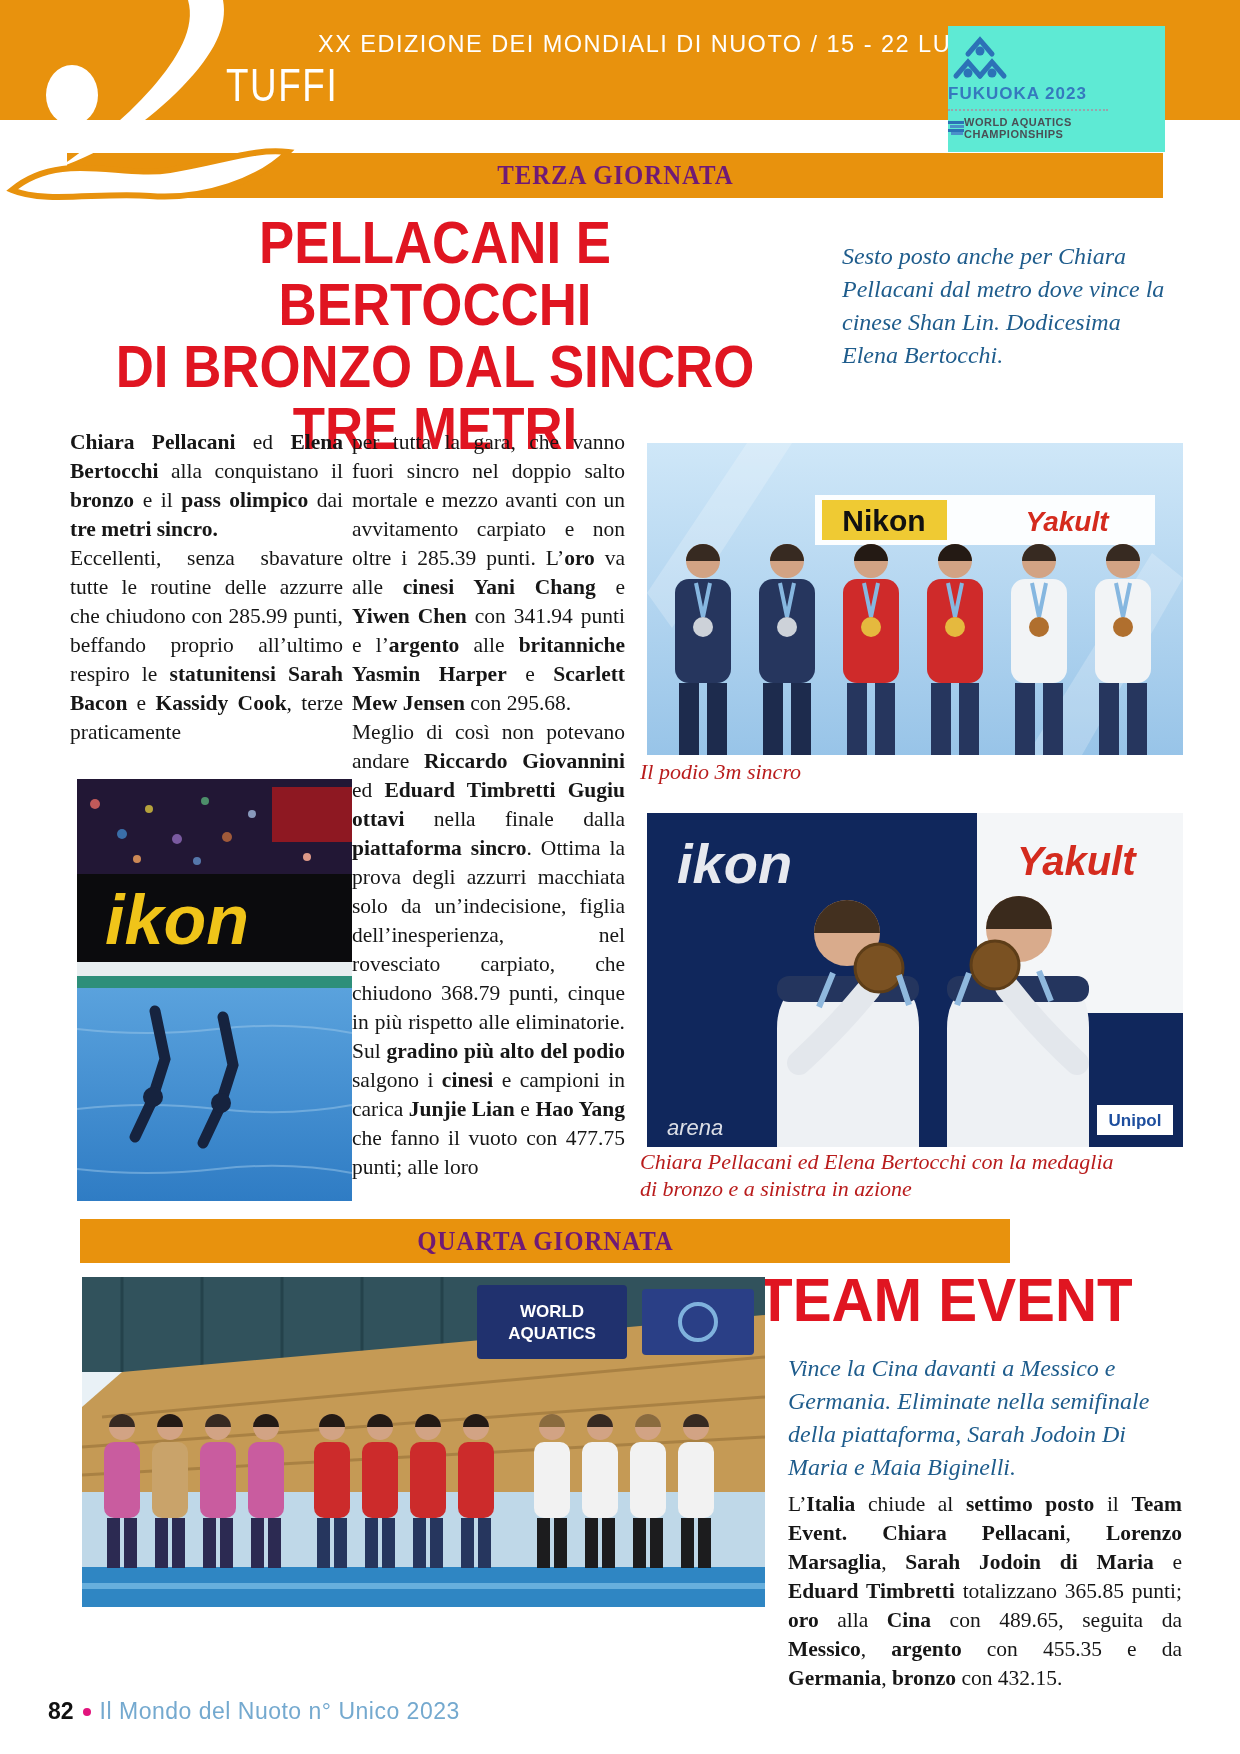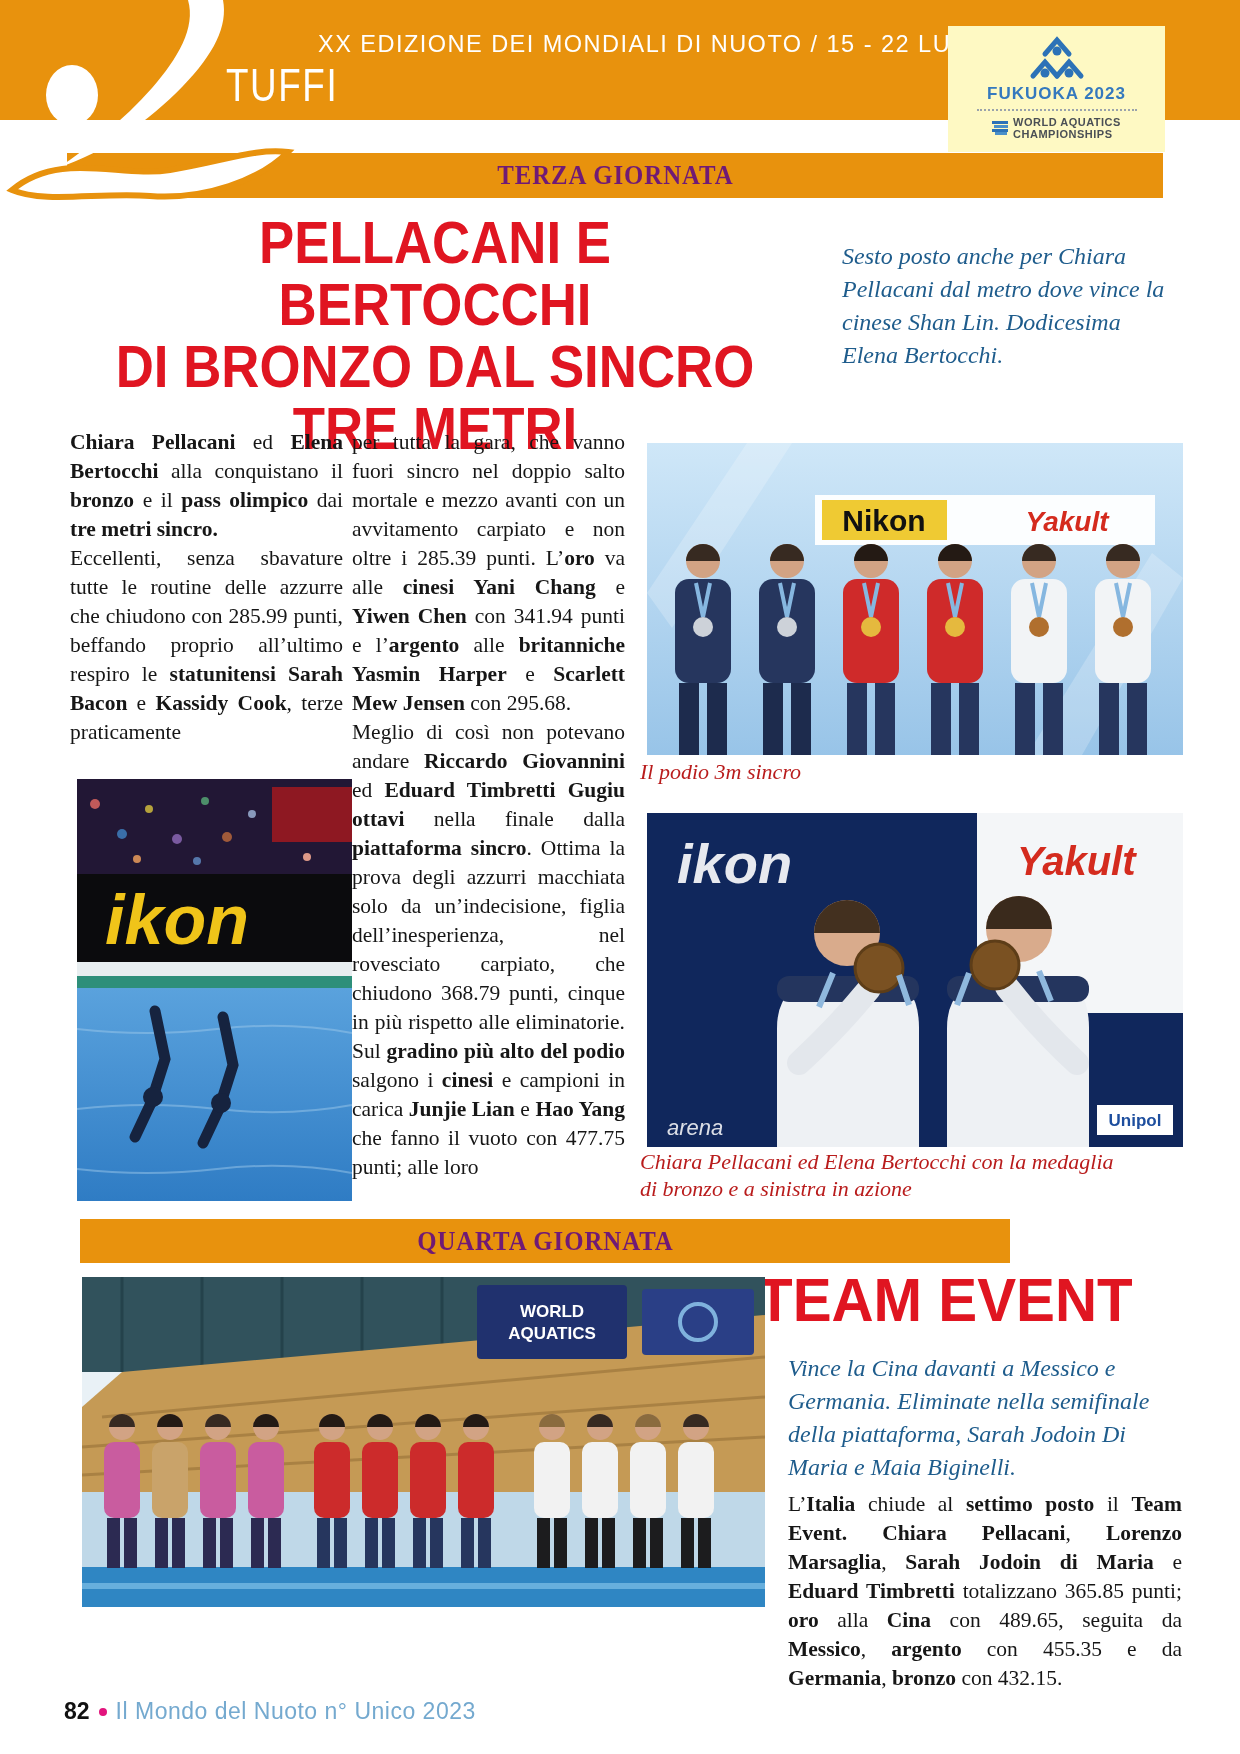--- a/index.html
+++ b/index.html
@@ -16,26 +16,26 @@
   .header-band{left:0;top:0;width:1240px;height:120px;background:var(--orange);}
   .kicker{left:318px;top:30px;color:#fff;font-family:"Liberation Sans",sans-serif;
           font-size:24px;letter-spacing:1.5px;white-space:nowrap;transform:scaleX(.98);transform-origin:left;}
   .tuffi{left:226px;top:62px;color:#fff;font-family:"Liberation Sans",sans-serif;
          font-size:46px;line-height:1;letter-spacing:2px;transform:scaleX(.8);transform-origin:left;}
   .loc-line{left:455px;top:72px;width:480px;text-align:center;color:#fff;white-space:nowrap;
             font-family:"Liberation Sans",sans-serif;font-weight:bold;}
   .loc-main{font-size:44px;letter-spacing:0;}
   .loc-sub{font-size:33px;margin-left:8px;}
   .diver-logo{left:0;top:0;width:300px;height:215px;z-index:6;}
-  .logo-box{left:948px;top:26px;width:217px;height:126px;background:#fef9c3;z-index:5;
-            display:flex;flex-direction:column;align-items:center;justify-content:flex-start;padding-top:8px;box-sizing:border-box;}
+  .logo-box{left:948px;top:26px;width:217px;height:126px;background:#5eead4;z-index:5;
+            display:flex;flex-direction:column;align-items:flex-start;justify-content:flex-start;padding-top:8px;box-sizing:border-box;}
   .logo-title{color:#3579BE;font-family:"Liberation Sans",sans-serif;font-weight:bold;
               font-size:17px;letter-spacing:1px;margin-top:2px;}
   .logo-divider{width:160px;border-top:2px dotted #9aa3ab;margin:5px 0 5px 0;}
-  .logo-sub-row{display:flex;align-items:center;gap:5px;}
+  .logo-sub-row{display:flex;align-items:center;}
   .logo-sub{font-family:"Liberation Sans",sans-serif;font-weight:bold;color:#4a4f55;
             font-size:11px;line-height:12px;letter-spacing:.5px;}
   
   .band{background:var(--orange);color:#701a75;font-family:Liberation Serif, serif;
         font-weight:bold;display:flex;align-items:center;justify-content:center;}
   .band > span{font-size:27px;letter-spacing:1px;transform:scaleX(.92);}
   .band-terza{left:67px;top:153px;width:1096px;height:45px;}
   .band-quarta{left:80px;top:1219px;width:930px;height:44px;}
   
   .headline1{left:70px;top:212px;width:730px;text-align:center;color:var(--red);
@@ -63,21 +63,21 @@
   figure{margin:0;padding:7px;position:absolute;}
   figure svg{display:block;width:100%;height:100%;}
   .fig-podium{left:640px;top:436px;width:536px;height:312px;}
   .fig-medal{left:640px;top:806px;width:536px;height:334px;}
   .fig-divers{left:70px;top:772px;width:275px;height:422px;}
   .fig-team{left:75px;top:1270px;width:683px;height:330px;}
   .caption{font-style:italic;font-size:22px;line-height:27px;color:#b91c1c;}
   .caption1{left:640px;top:758px;width:400px;}
   .caption2{left:640px;top:1148px;width:480px;}
   
-  .footer{left:64px;top:1698px;display:flex;align-items:center;
+  .footer{left:48px;top:1698px;display:flex;align-items:center;
           font-family:"Liberation Sans",sans-serif;font-size:23px;}
   .footer .pg{font-weight:bold;color:#111;}
   .footer .dot{width:8px;height:8px;border-radius:50%;background:#E2147D;margin:0 9px;}
   .footer .ft{color:var(--ftblue);letter-spacing:.5px;}
 </style>
 </head>
 <body>
 
 <div class="page">
 

